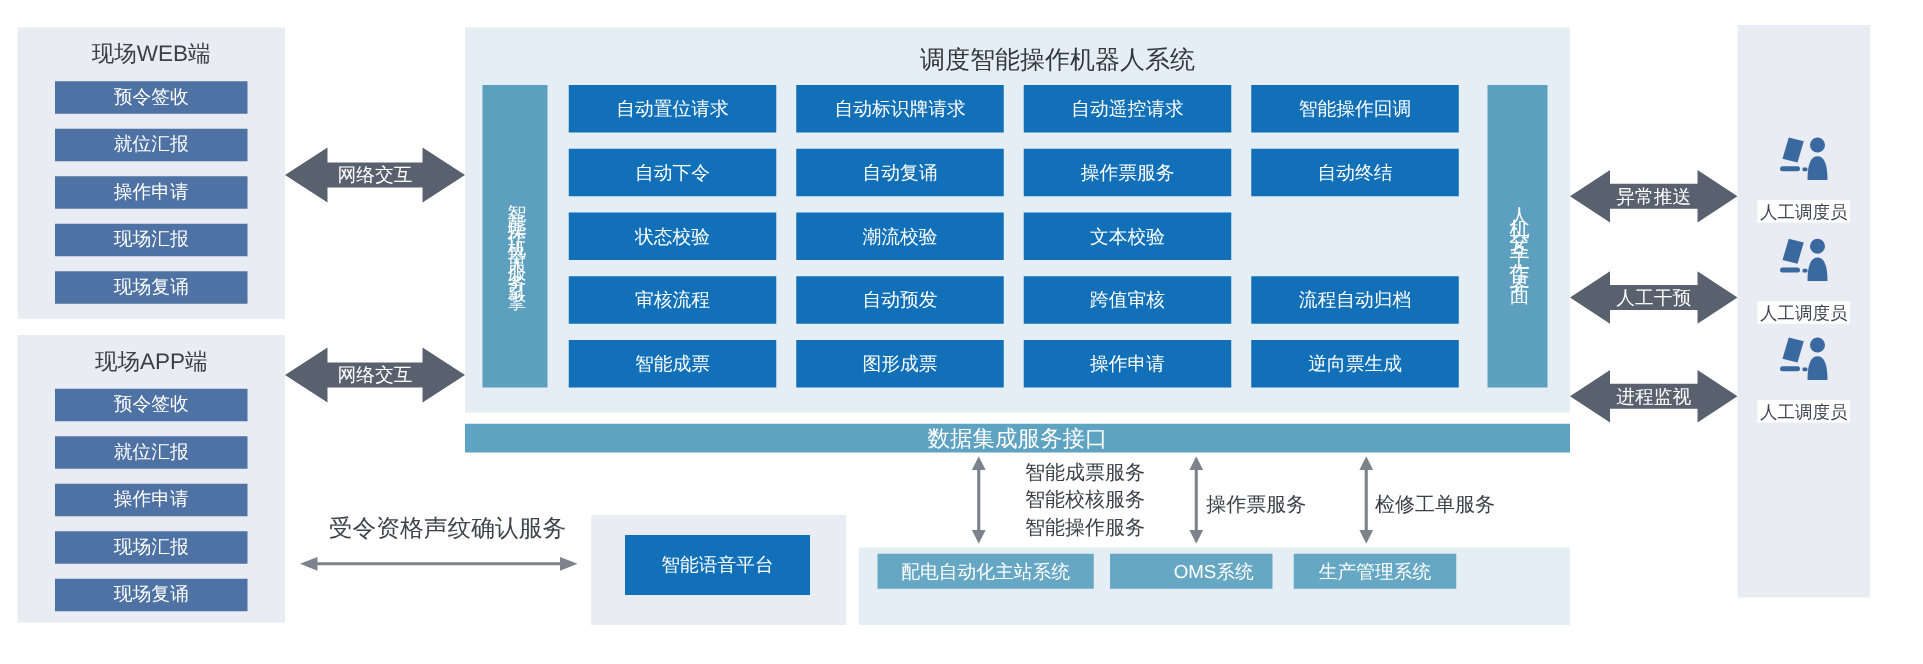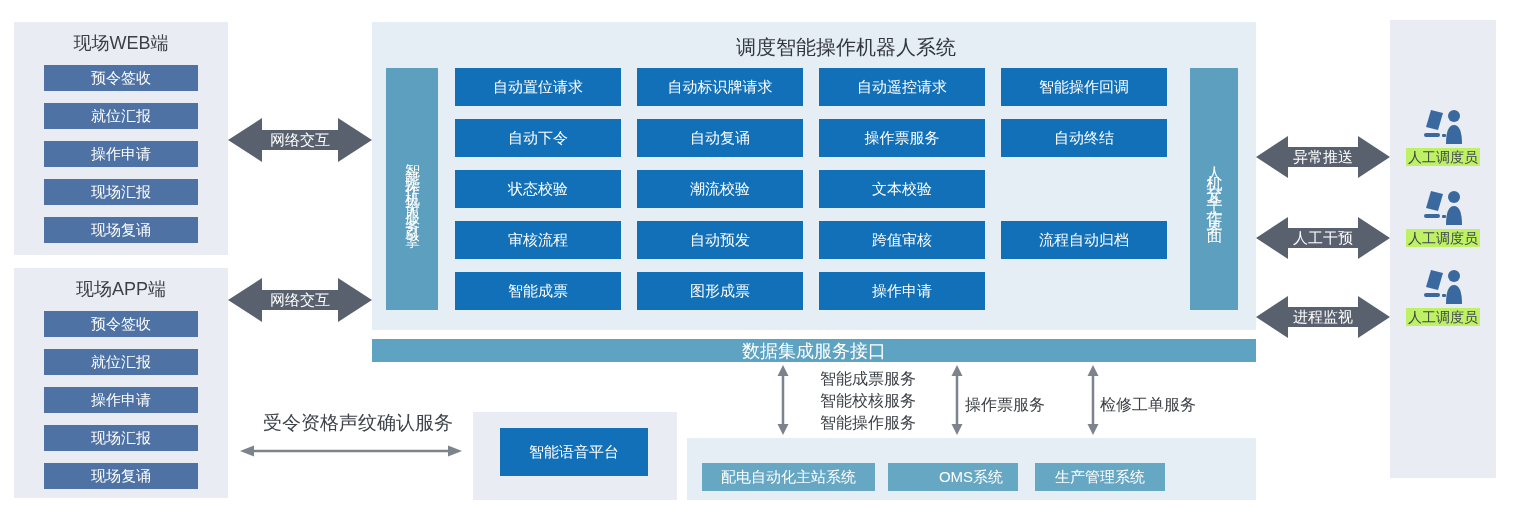--- a/index.html
+++ b/index.html
@@ -42,33 +42,33 @@
   .r0 { top:46px; } .r1 { top:97px; } .r2 { top:148px; } .r3 { top:199px; } .r4 { top:250px; }
 
   
   #data-bar { position:absolute; left:372px; top:339px; width:884px; height:23px; background:#5fa3c2;
       color:#ffffff; font-size:18px; display:flex; align-items:center; justify-content:center; }
 
   
   #dispatcher-panel { position:absolute; left:1390px; top:20px; width:106px; height:458px; background:#e9ecf3; }
   .dispatcher { position:absolute; left:0; width:100%; display:flex; flex-direction:column; align-items:center; }
   #dispatcher-0 { top:88px; } #dispatcher-1 { top:169px; } #dispatcher-2 { top:248px; }
-  .dispatcher .person-label { margin-top:4px; font-size:14px; color:#3f4550; background:#bef264; padding:0 2px; height:18px; line-height:18px; }
+  .dispatcher .person-label { margin-top:16px; font-size:14px; color:#3f4550; background:#ffffff; padding:0 2px; height:18px; line-height:18px; }
 
   
   .varrow { position:absolute; top:365px; width:14px; height:70px; }
   #varrow-0 { left:776px; } #varrow-1 { left:950px; } #varrow-2 { left:1086px; }
   .svc-label { position:absolute; color:#3c4046; font-size:16px; line-height:22px; white-space:nowrap; }
   #svc-group-1 { left:820px; top:368px; }
   #svc-group-2 { left:965px; top:394px; }
   #svc-group-3 { left:1100px; top:394px; }
 
   
   #systems-panel { position:absolute; left:687px; top:438px; width:569px; height:62px; background:#e4eef4; }
-  .sys-box { position:absolute; top:25px; height:28px; background:#66a7c4; color:#ffffff; font-size:15px;
+  .sys-box { position:absolute; top:5px; height:28px; background:#66a7c4; color:#ffffff; font-size:15px;
       display:flex; align-items:center; justify-content:center; }
   #sys-box-0 { left:15px;  width:173px; }
   #sys-box-1 { left:201px; width:130px;padding-left:36px; }
   #sys-box-2 { left:348px; width:130px; }
 
   
   #voice-panel { position:absolute; left:473px; top:412px; width:204px; height:88px; background:#e9ecf3; }
   #voice-box { position:absolute; left:27px; top:16px; width:148px; height:48px; background:#1170b8; color:#ffffff;
       font-size:15px; display:flex; align-items:center; justify-content:center; }
   #voice-service-label { position:absolute; left:238px; top:410px; width:240px; text-align:center;
@@ -137,20 +137,21 @@
     <div class="gcell c3 r2 cell-empty"></div>
 
     <div class="gcell c0 r3">审核流程</div>
     <div class="gcell c1 r3">自动预发</div>
     <div class="gcell c2 r3">跨值审核</div>
     <div class="gcell c3 r3">流程自动归档</div>
 
     <div class="gcell c0 r4">智能成票</div>
     <div class="gcell c1 r4">图形成票</div>
     <div class="gcell c2 r4">操作申请</div>
+    <div class="gcell c3 r4">逆向票生成</div>
   </div>
 
   <div id="data-bar">数据集成服务接口</div>
 
   <div class="rarrow" id="right-arrow-0">
     <svg width="134" height="52" viewBox="0 0 134 52">
       <polygon points="0,26 32,5 32,16 102,16 102,5 134,26 102,47 102,36 32,36 32,47" fill="#59616f"></polygon>
     </svg>
     <div class="arrow-label">异常推送</div>
   </div>

